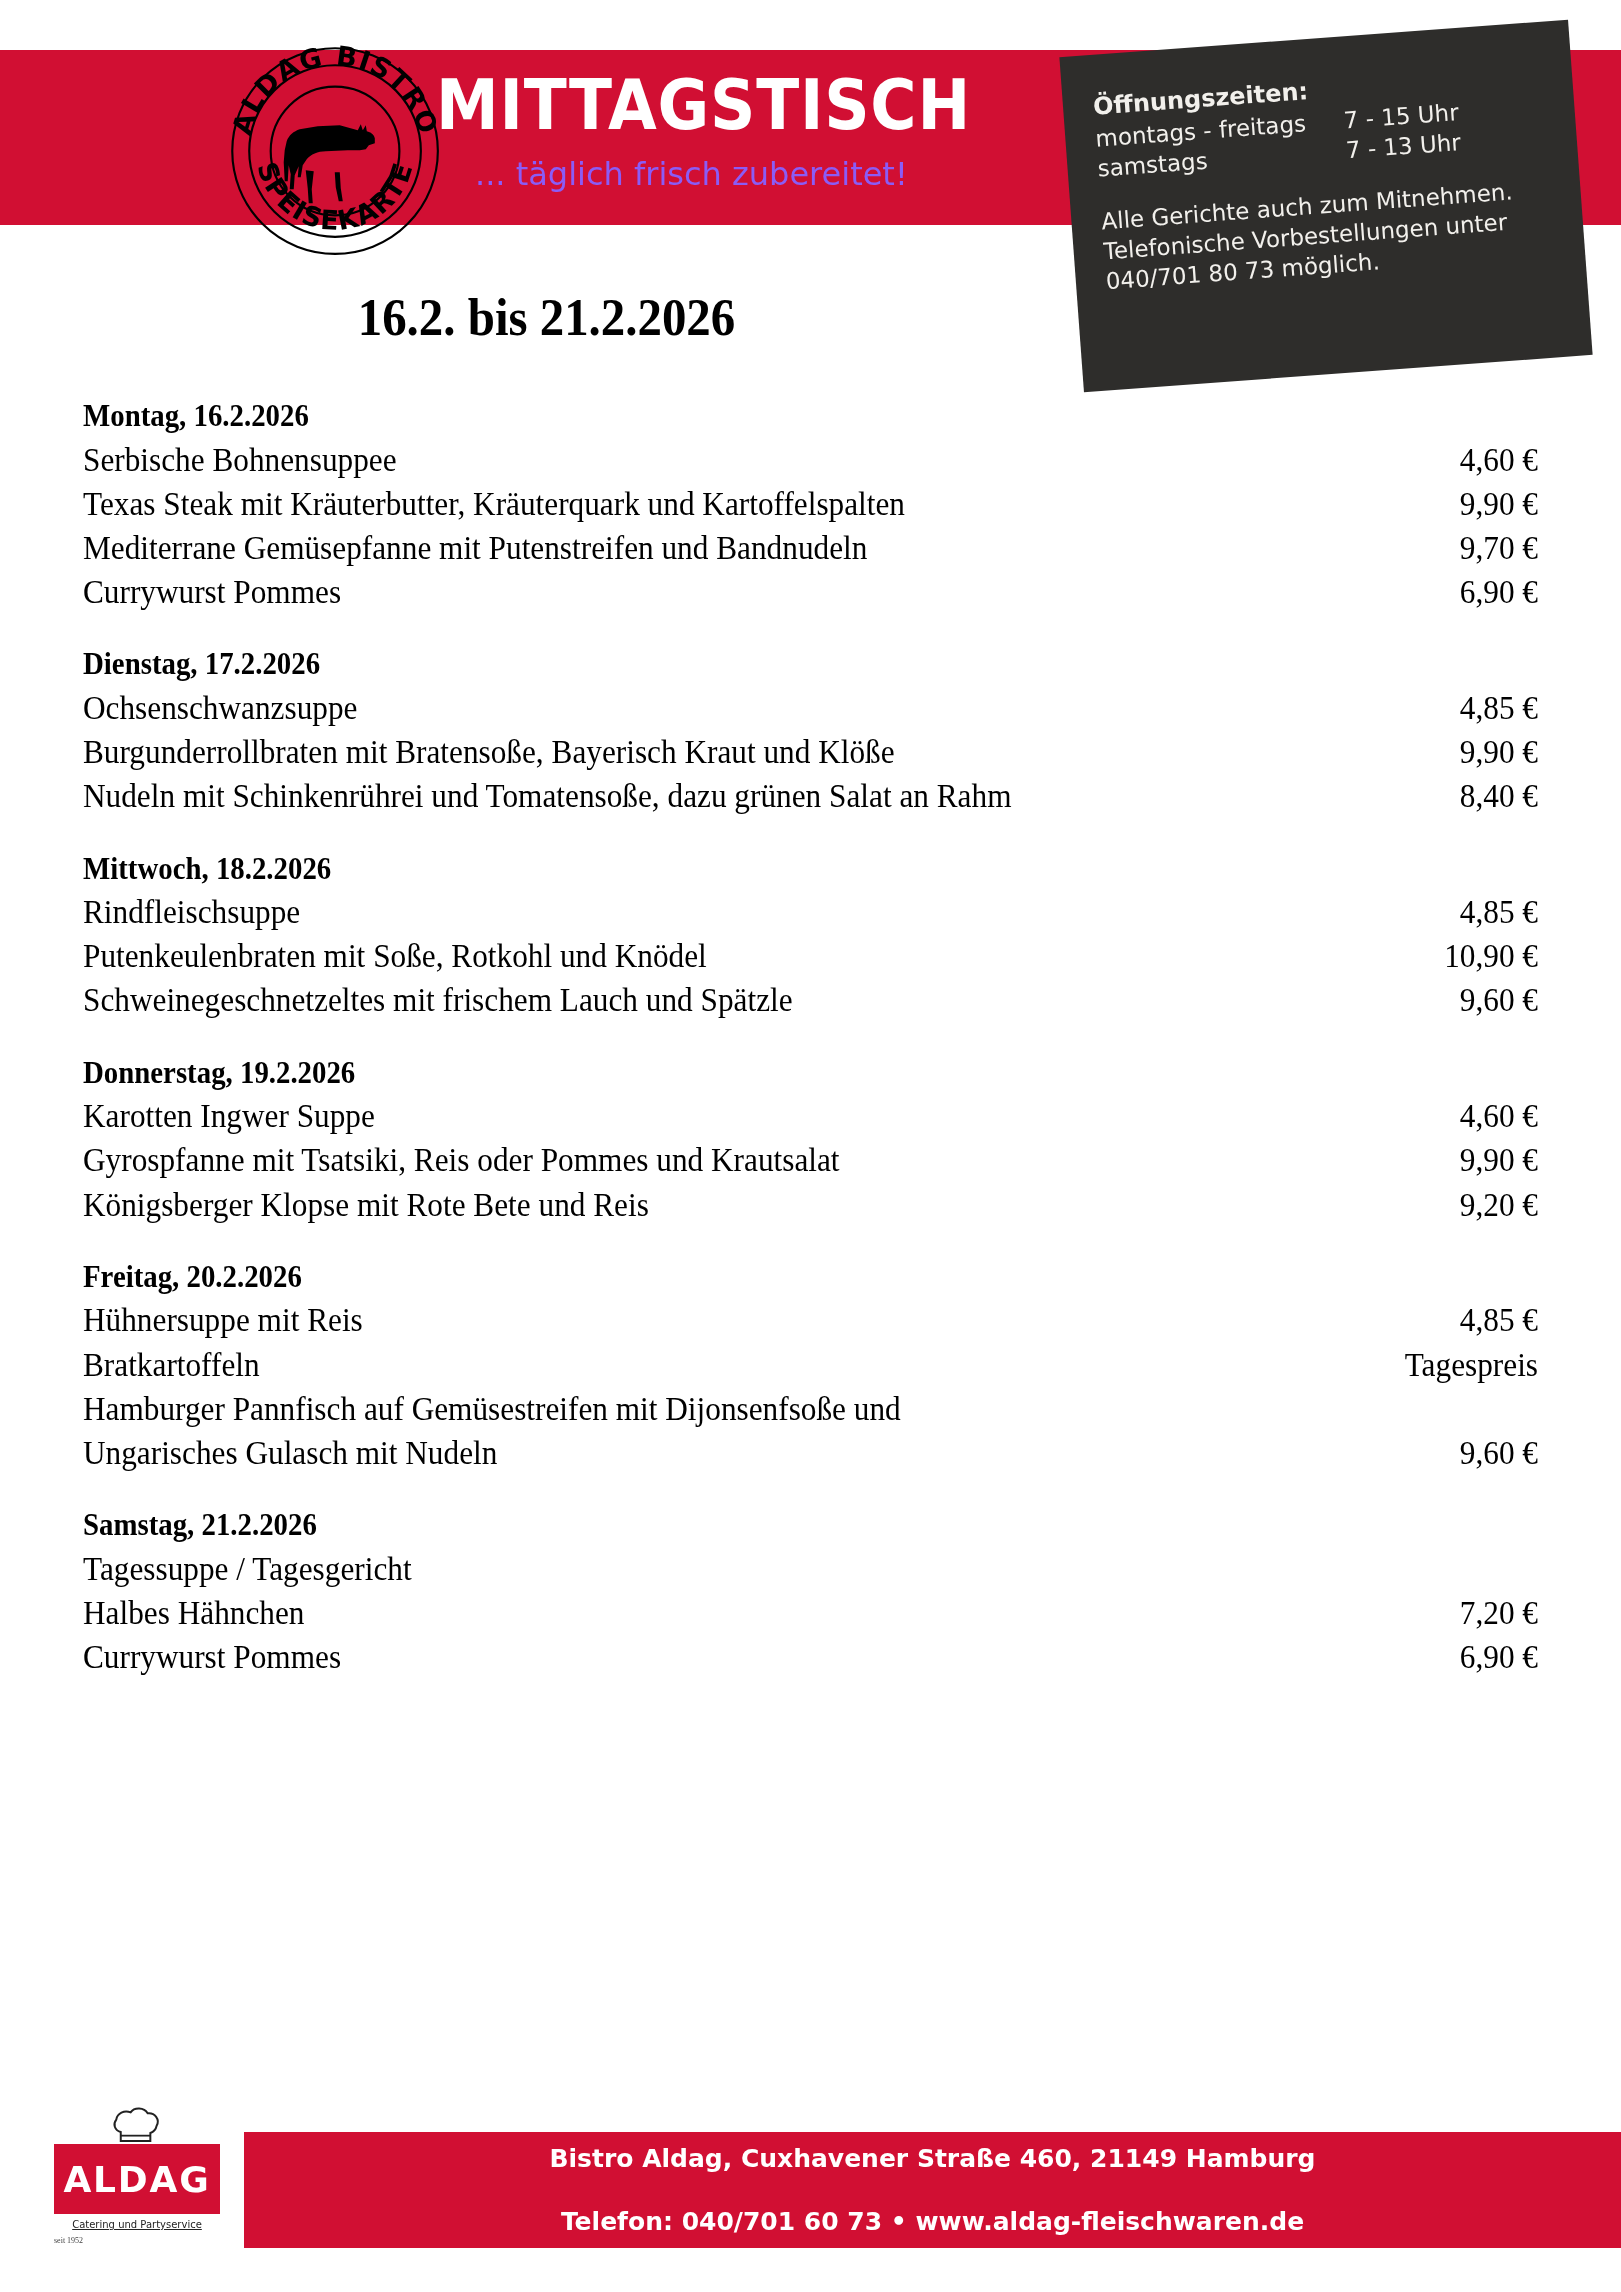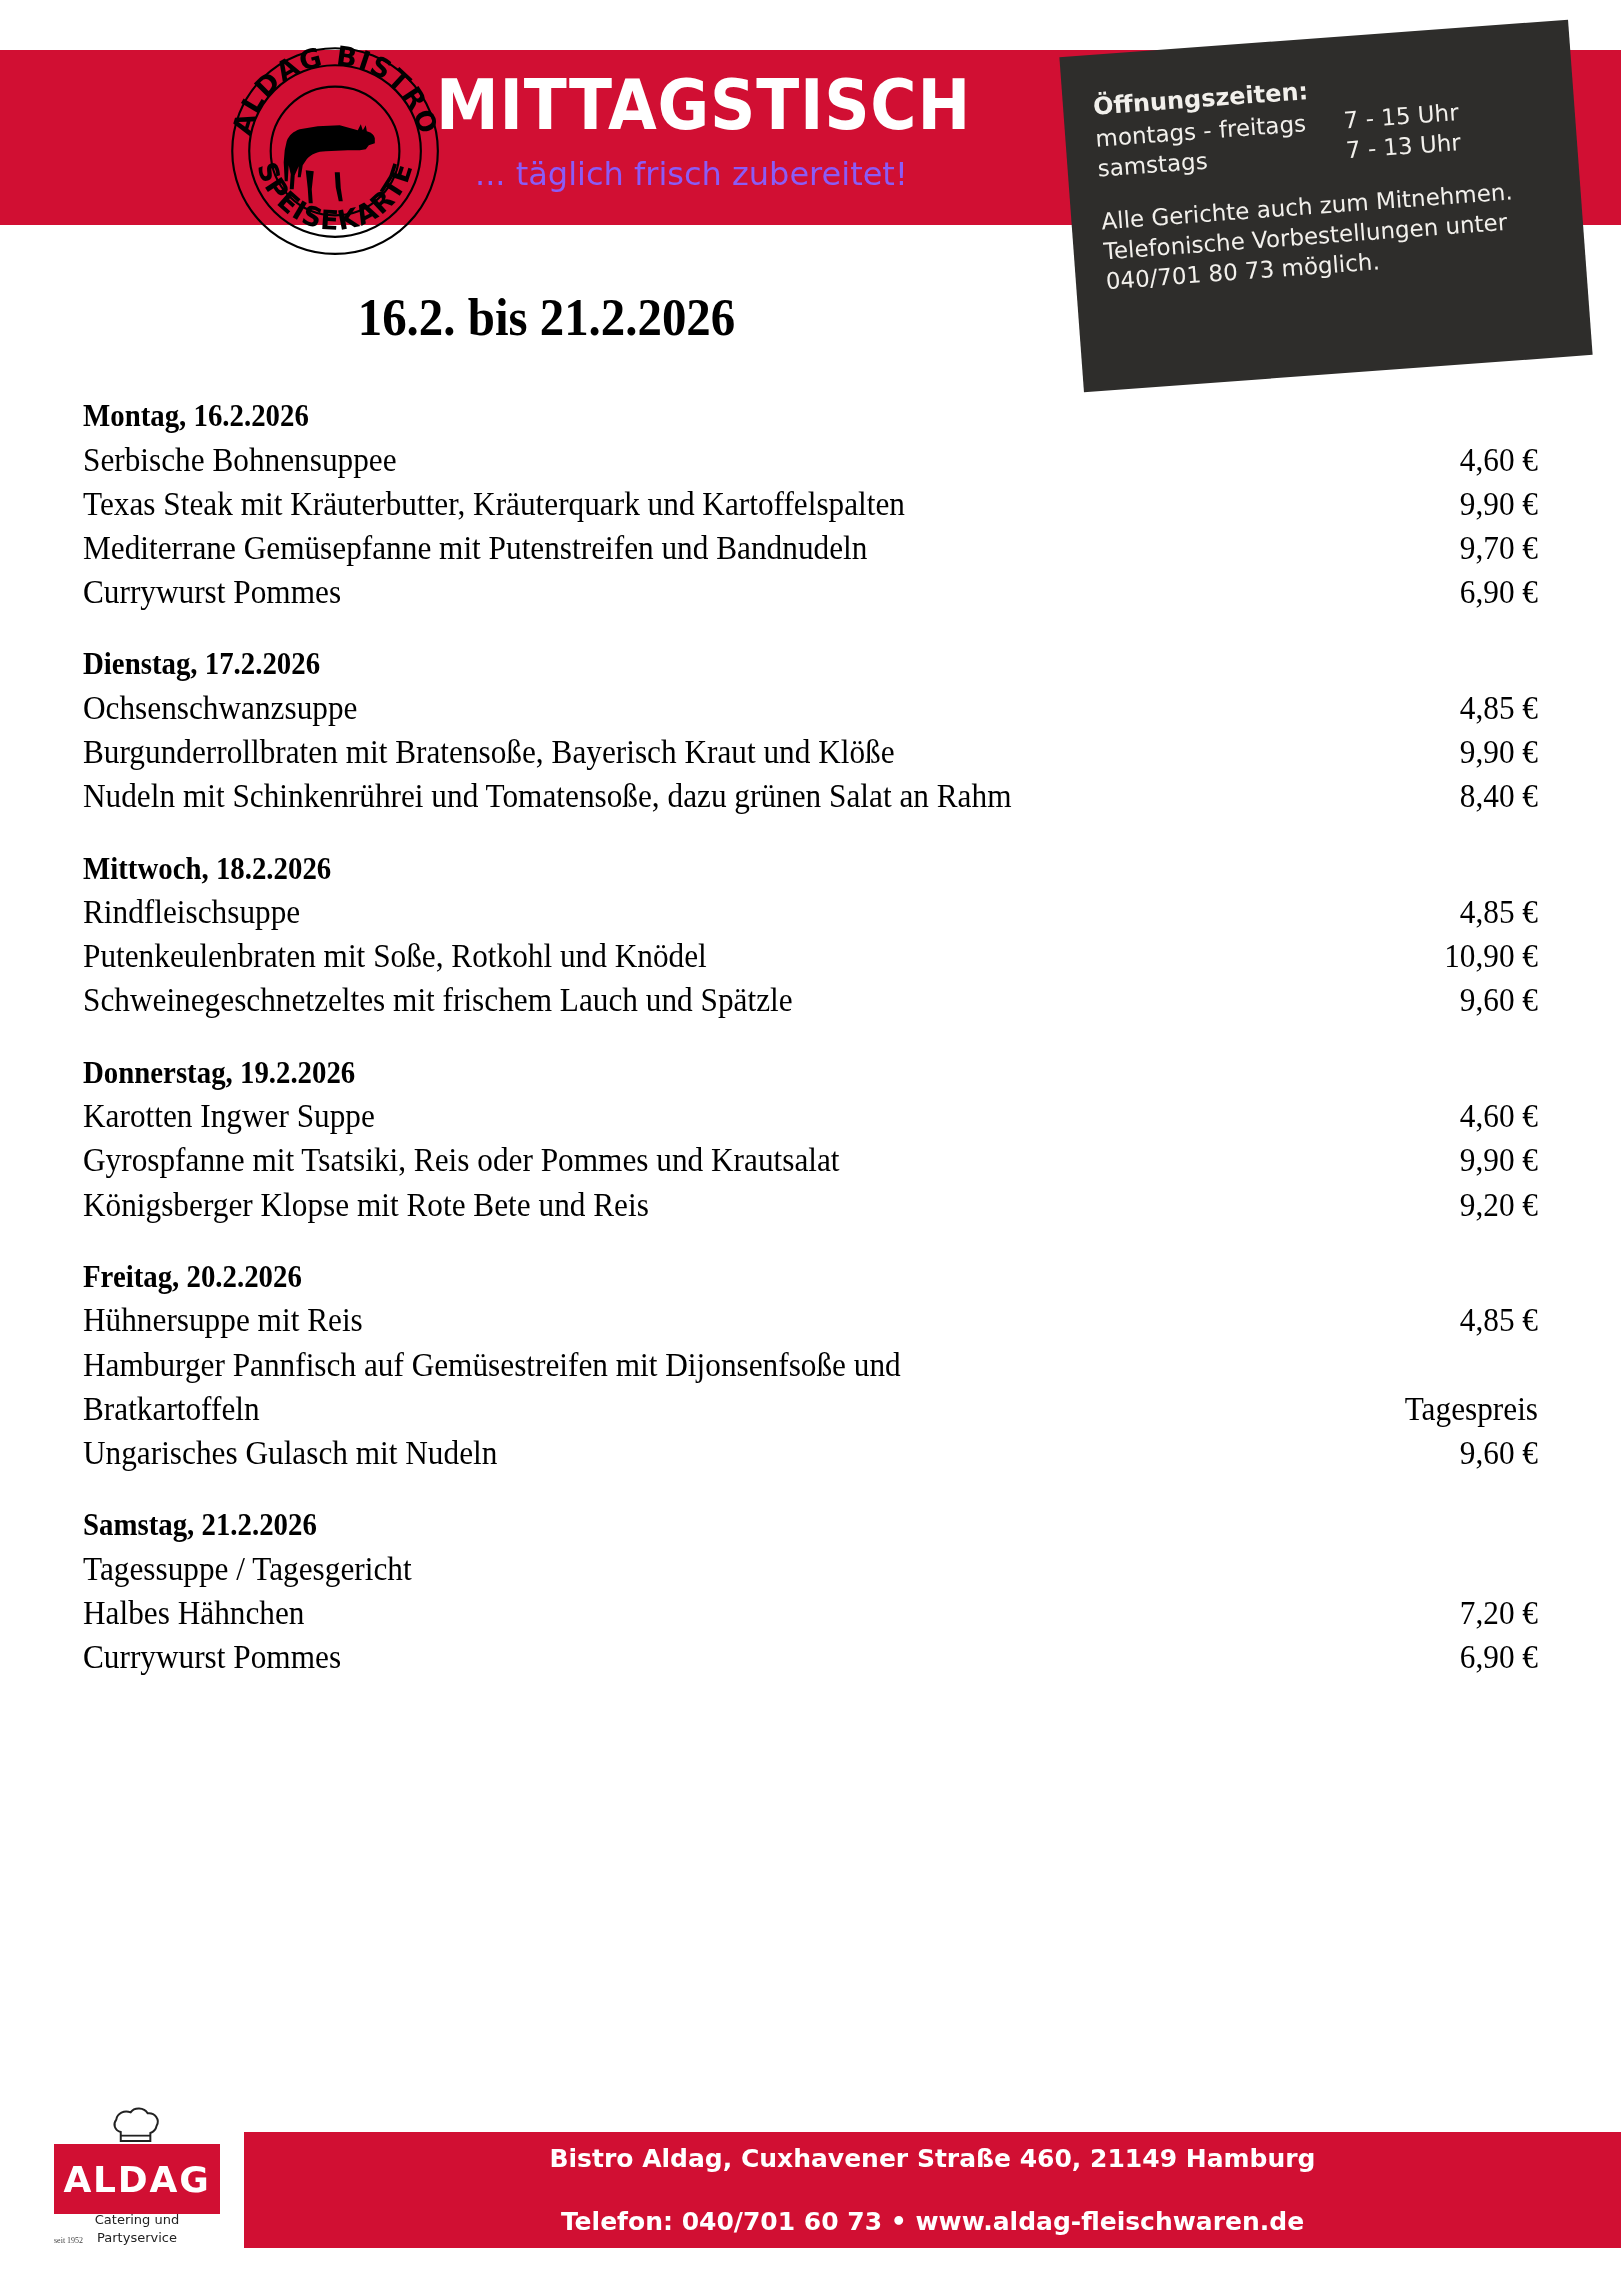--- a/index.html
+++ b/index.html
@@ -109,23 +109,23 @@
   .logo-box{
     position:absolute; left:0; top:39px; width:166px; height:70px;
     background:#d10f33;
     display:flex; align-items:center; justify-content:center;
   }
   .logo-word{
     font-family:"DejaVu Sans", sans-serif;
     font-weight:bold; font-size:36px; color:#ffffff; letter-spacing:1.8px;
   }
   .logo-tag{
-    position:absolute; left:0; top:106px; width:166px; text-align:center;
-    font-family:"DejaVu Sans", sans-serif;
-    font-size:13px; color:#222; line-height:1.35;
+    position:absolute; left:0; top:113px; width:166px; text-align:center;
+    font-family:"DejaVu Sans", sans-serif;
+    font-size:10px; color:#222; line-height:1.35;text-decoration:underline;
   }
   .logo-since{
     position:absolute; left:0; top:131px; width:166px; text-align:left;
     font-family:Liberation Serif, serif;
     font-size:8px; color:#444;
   }
 </style>
 </head>
 <body>
 
@@ -252,26 +252,26 @@
       </div>
     </div>
 
     <div class="day-block">
       <div class="day-title">Freitag, 20.2.2026</div>
       <div class="dish-row">
         <span class="dish-name">Hühnersuppe mit Reis</span>
         <span class="dish-price">4,85 €</span>
       </div>
       <div class="dish-row">
+        <span class="dish-name">Bratkartoffeln</span>
+        <span class="dish-price wide">Tagespreis</span>
+      </div>
+      <div class="dish-row">
         <span class="dish-name">Hamburger Pannfisch auf Gemüsestreifen mit Dijonsenfsoße und</span>
         <span class="dish-price"></span>
-      </div>
-      <div class="dish-row">
-        <span class="dish-name">Bratkartoffeln</span>
-        <span class="dish-price wide">Tagespreis</span>
       </div>
       <div class="dish-row">
         <span class="dish-name">Ungarisches Gulasch mit Nudeln</span>
         <span class="dish-price">9,60 €</span>
       </div>
     </div>
 
     <div class="day-block">
       <div class="day-title">Samstag, 21.2.2026</div>
       <div class="dish-row">

